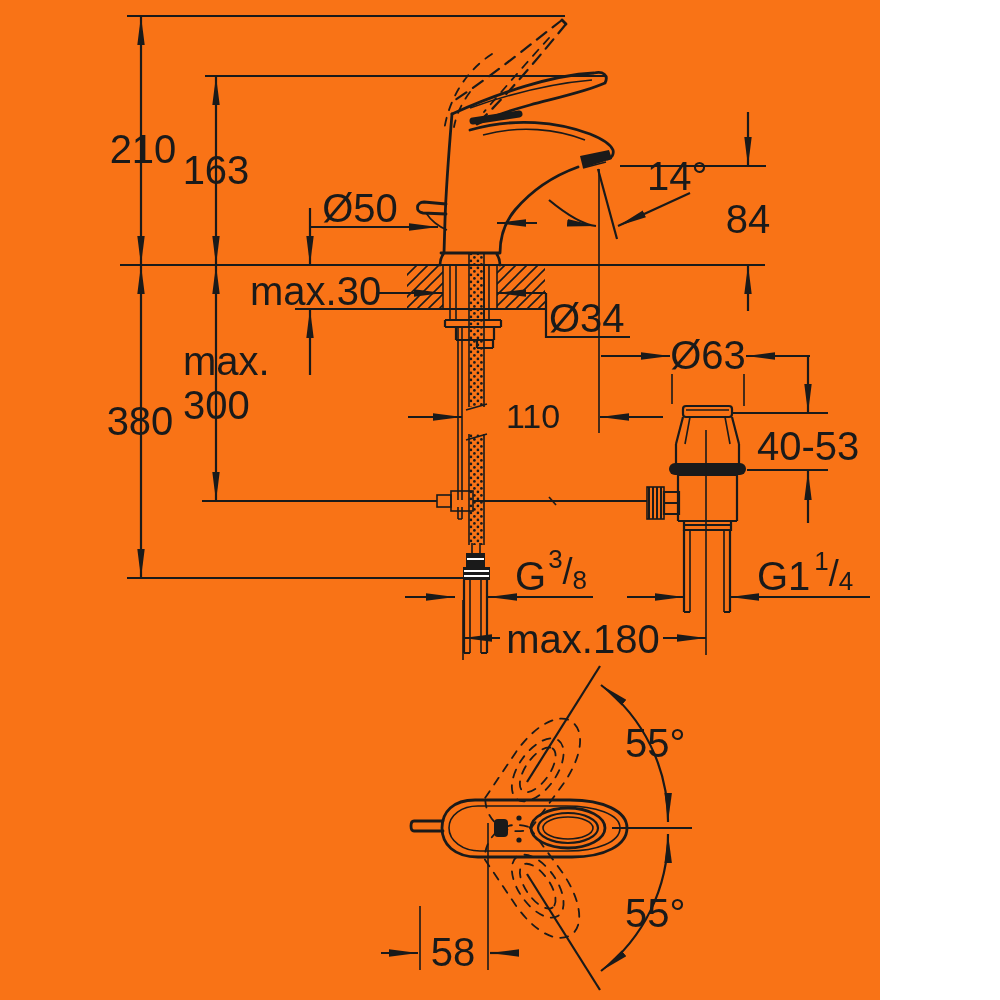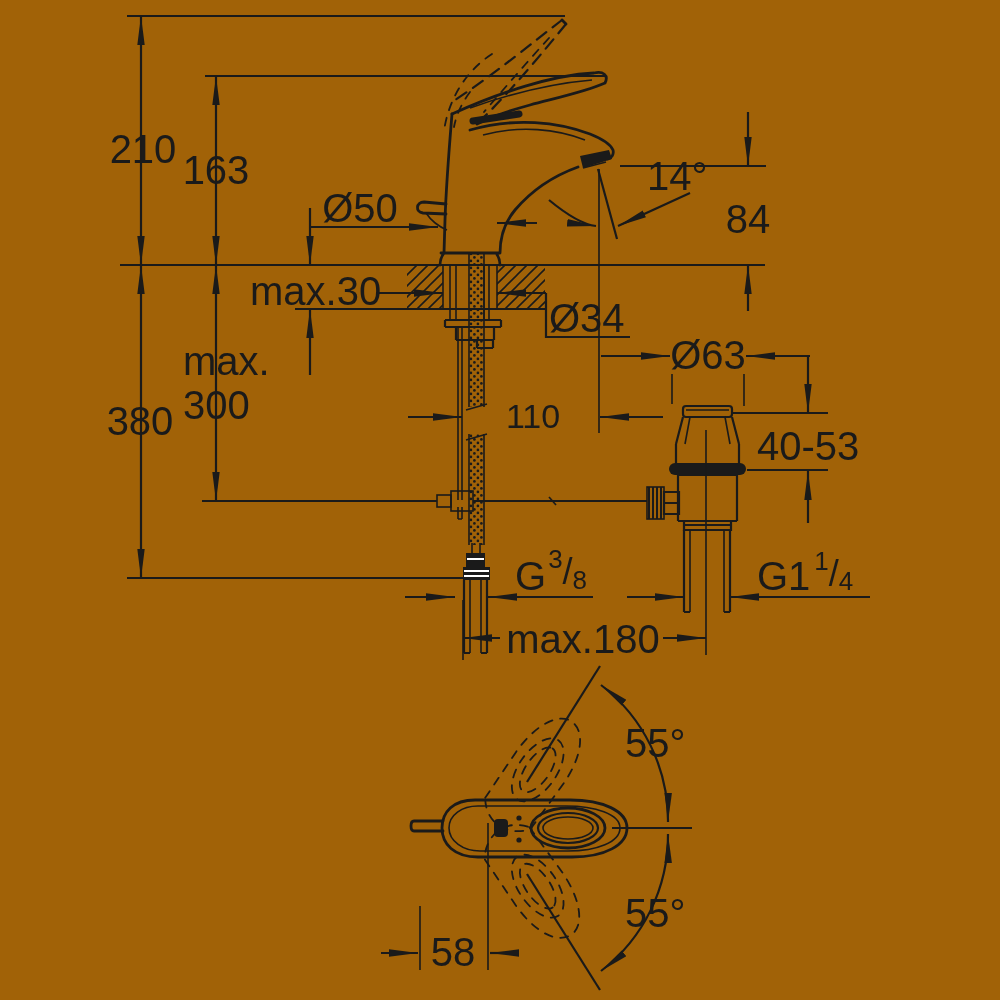--- a/index.html
+++ b/index.html
@@ -1,16 +1,16 @@
 <!DOCTYPE html>
 <html><head>
 <meta charset="utf-8">
 <style>
   html,body{margin:0;padding:0;background:#ffffff;}
-  #stage{width:1000px;height:1000px;background:#a16207;position:relative;overflow:hidden;}
+  #stage{width:880px;height:1000px;background:#f97316;position:relative;overflow:hidden;}
   svg{display:block;}
   .ln{stroke:#1a1a1a;stroke-width:2.2;fill:none;}
   .pt{stroke:#1a1a1a;stroke-width:2.8;fill:none;stroke-linecap:round;stroke-linejoin:round;}
   .tn{stroke:#1a1a1a;stroke-width:1.6;fill:none;}
   .dsh{stroke:#1a1a1a;stroke-width:2.2;fill:none;stroke-dasharray:12 8;stroke-linecap:round;}
   .dsh2{stroke:#1a1a1a;stroke-width:1.8;fill:none;stroke-dasharray:8 8;stroke-linecap:round;}
   .blk{fill:#1a1a1a;stroke:none;}
   text{font-family:"Liberation Sans",sans-serif;fill:#1a1a1a;font-size:40px;}
   .sm{font-size:34px;}
   .sup{font-size:26px;}

